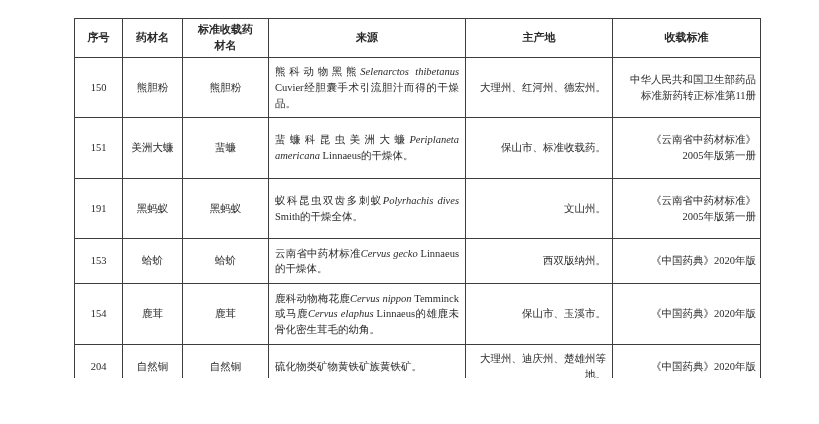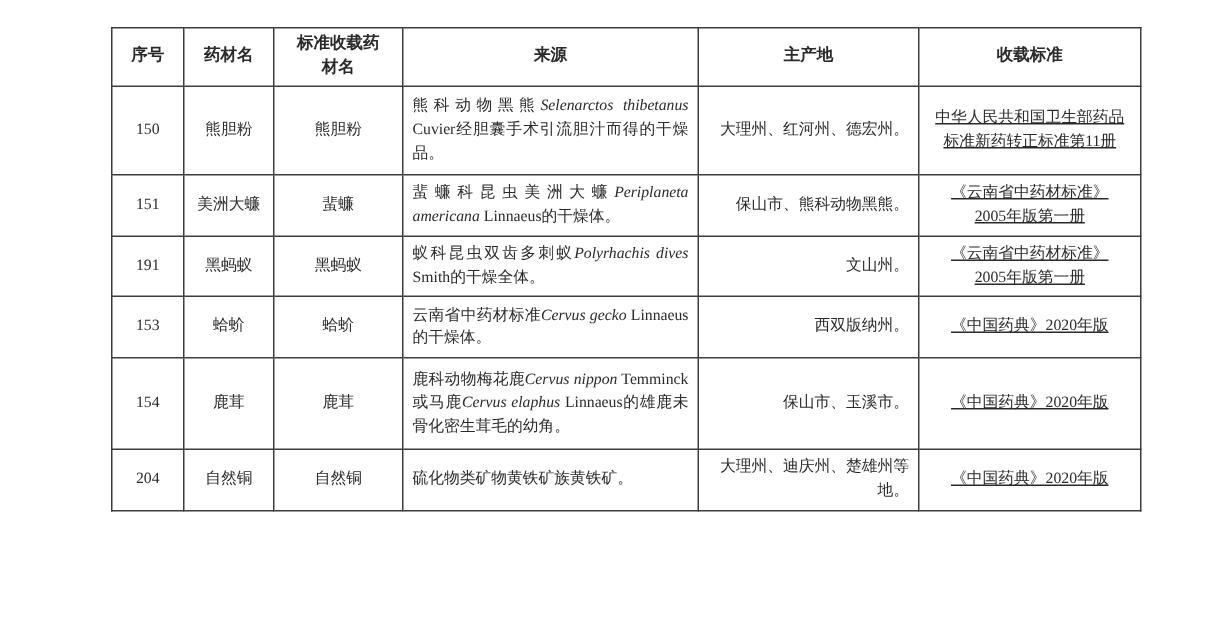--- a/index.html
+++ b/index.html
@@ -49,25 +49,24 @@
     padding: 2px 6px;
     line-height: 1.48;
     font-family: Liberation Serif, serif;
   }
   .latin-italic { font-style: italic; }
   .c-region {
     text-align: right;
     padding: 2px 6px;
   }
   .c-standard {
-    text-align: center;
+    text-align: right;
     white-space: pre-line;
-    padding: 2px 4px;
+    padding: 14px 4px;
     line-height: 1.6;
-    text-decoration: underline;
   }
   tr.h-head { height: 35px; }
   tr.h-150 { height: 59px; }
   tr.h-151 { height: 38px; }
   tr.h-152 { height: 36px; }
   tr.h-153 { height: 36px; }
   tr.h-154 { height: 61px; }
   tr.h-155 { height: 37px; }
   tr.h-156 { height: 32px; }
 </style>
@@ -103,21 +102,21 @@
         <td class="c-source"><span>熊科动物黑熊</span><span class="latin-italic">Selenarctos thibetanus</span><span> Cuvier经胆囊手术引流胆汁而得的干燥品。</span></td>
         <td class="c-region">大理州、红河州、德宏州。</td>
         <td class="c-standard">中华人民共和国卫生部药品
 标准新药转正标准第11册</td>
       </tr>
       <tr class="h-151">
         <td class="c-num">151</td>
         <td class="c-name">美洲大蠊</td>
         <td class="c-name">蜚蠊</td>
         <td class="c-source"><span>蜚蠊科昆虫美洲大蠊</span><span class="latin-italic">Periplaneta americana</span><span> Linnaeus的干燥体。</span></td>
-        <td class="c-region">保山市、熊科动物黑熊。</td>
+        <td class="c-region">保山市、标准收载药。</td>
         <td class="c-standard">《云南省中药材标准》
 2005年版第一册</td>
       </tr>
       <tr class="h-152">
         <td class="c-num">191</td>
         <td class="c-name">黑蚂蚁</td>
         <td class="c-name">黑蚂蚁</td>
         <td class="c-source"><span>蚁科昆虫双齿多刺蚁</span><span class="latin-italic">Polyrhachis dives</span><span> Smith的干燥全体。</span></td>
         <td class="c-region">文山州。</td>
         <td class="c-standard">《云南省中药材标准》

